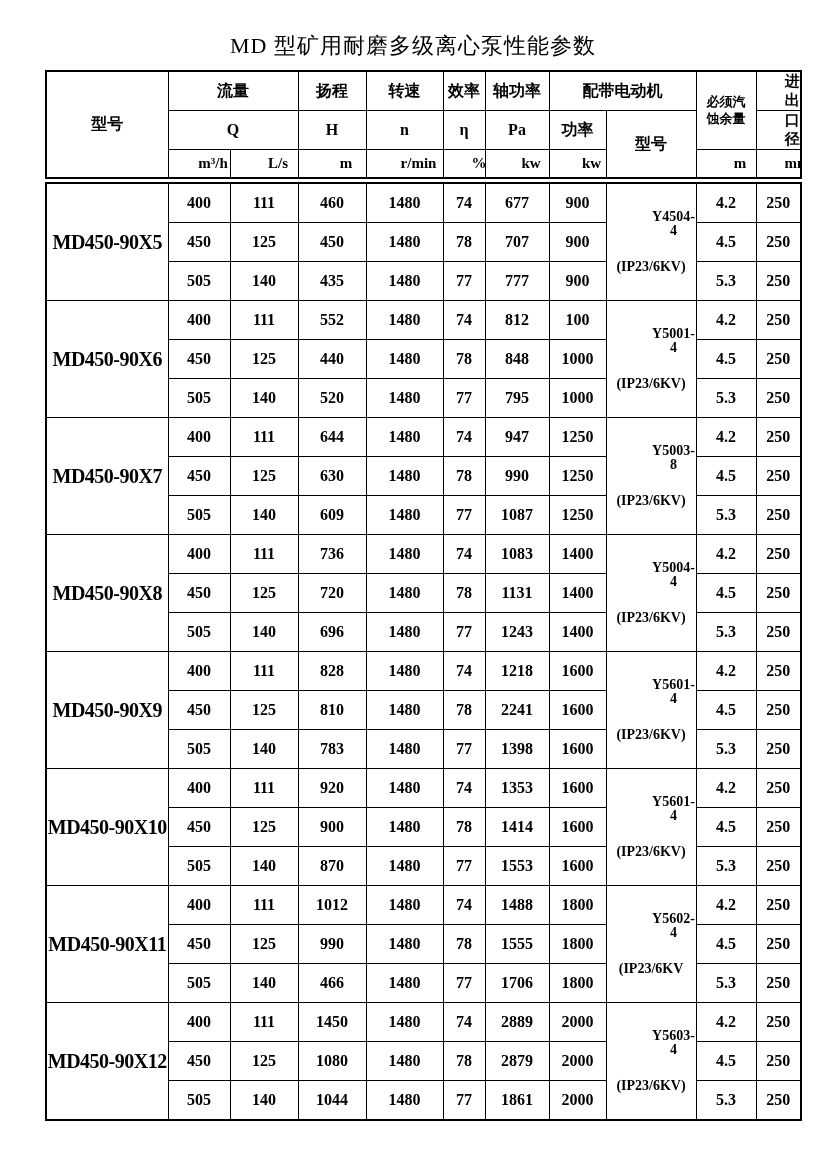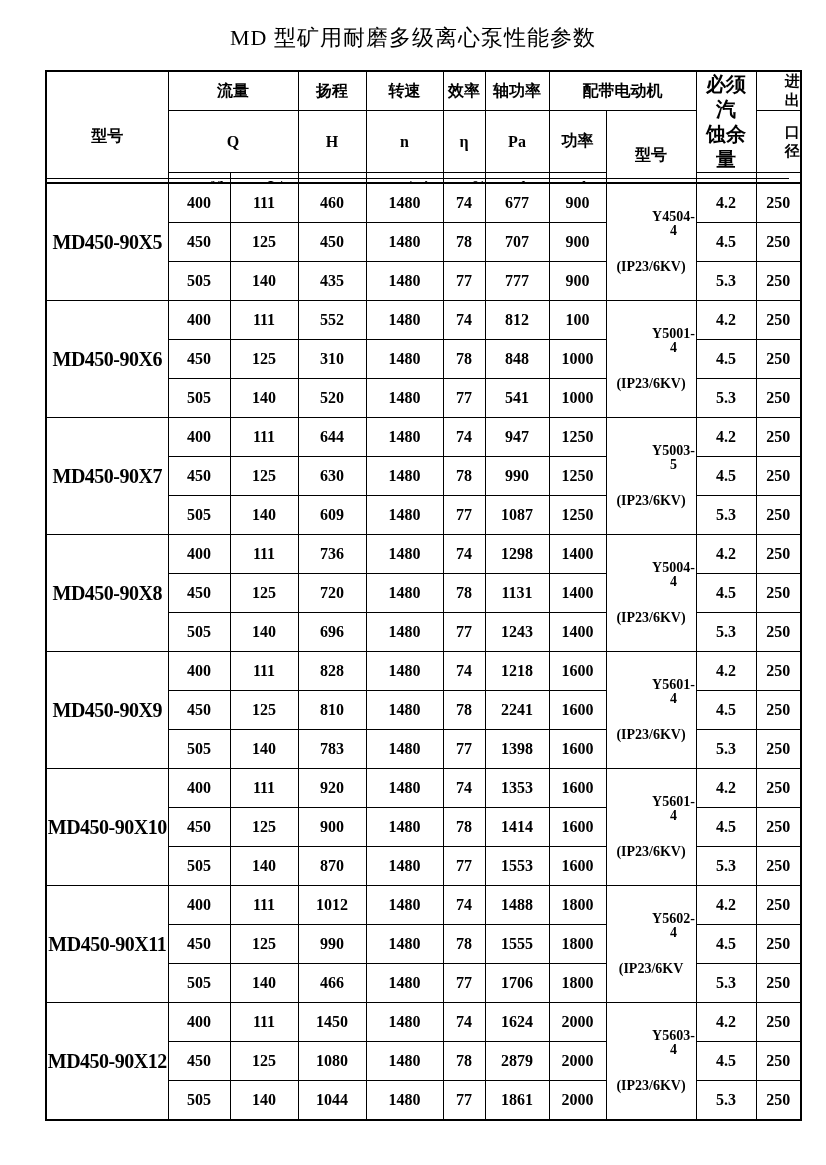--- a/index.html
+++ b/index.html
@@ -6,21 +6,21 @@
   .page {
     position:relative;
     width:826px; height:1165px;
     background:#ffffff;
     color:#000;
     font-family:"Liberation Serif","DejaVu Serif",serif;
     overflow:hidden;
   }
   .page-title {
     position:absolute;
-    top:23px; left:0; width:100%;
+    top:31px; left:0; width:100%;
     text-align:center;
     font-size:22px;
     letter-spacing:1px;
     font-weight:normal;
   }
   table.tbl {
     position:absolute;
     left:45px;
     width:755px;
     border-collapse:collapse;
@@ -37,21 +37,21 @@
   }
   table.header-tbl { top:70px; }
   table.header-tbl td {
     height:27px;
     font-size:16px;
     font-weight:bold;
     margin-top:16px;
   }
   table.header-tbl td.unit { font-size:15px;padding-left:28px; }
   table.header-tbl td.sym { font-size:16px; }
-  .two-line { line-height:1.25; font-size:20px; }
+  .two-line { line-height:1.25; font-size:13px; }
   table.body-tbl {
     top:182px;
     font-size:16px;
     font-weight:bold;
   }
   table.body-tbl td { height:38px; }
   td.model-cell {
     font-size:20px;
     letter-spacing:-0.5px;
     white-space:nowrap;
@@ -195,50 +195,50 @@
           <td rowspan="3" class="motor-cell">
             <div class="motor-l1">Y5001-4</div>
             <div class="motor-l2">(IP23/6KV)</div>
           </td>
           <td>4.2</td>
           <td>250</td>
         </tr>
         <tr>
           <td>450</td>
           <td>125</td>
-          <td>310</td>
+          <td>440</td>
           <td>1480</td>
           <td>78</td>
           <td>848</td>
           <td>1000</td>
           <td>4.5</td>
           <td>250</td>
         </tr>
         <tr>
           <td>505</td>
           <td>140</td>
           <td>520</td>
           <td>1480</td>
           <td>77</td>
-          <td>541</td>
+          <td>795</td>
           <td>1000</td>
           <td>5.3</td>
           <td>250</td>
         </tr>
         <tr>
           <td rowspan="3" class="model-cell">MD450-90X7</td>
           <td>400</td>
           <td>111</td>
           <td>644</td>
           <td>1480</td>
           <td>74</td>
           <td>947</td>
           <td>1250</td>
           <td rowspan="3" class="motor-cell">
-            <div class="motor-l1">Y5003-5</div>
+            <div class="motor-l1">Y5003-8</div>
             <div class="motor-l2">(IP23/6KV)</div>
           </td>
           <td>4.2</td>
           <td>250</td>
         </tr>
         <tr>
           <td>450</td>
           <td>125</td>
           <td>630</td>
           <td>1480</td>
@@ -259,21 +259,21 @@
           <td>5.3</td>
           <td>250</td>
         </tr>
         <tr>
           <td rowspan="3" class="model-cell">MD450-90X8</td>
           <td>400</td>
           <td>111</td>
           <td>736</td>
           <td>1480</td>
           <td>74</td>
-          <td>1298</td>
+          <td>1083</td>
           <td>1400</td>
           <td rowspan="3" class="motor-cell">
             <div class="motor-l1">Y5004-4</div>
             <div class="motor-l2">(IP23/6KV)</div>
           </td>
           <td>4.2</td>
           <td>250</td>
         </tr>
         <tr>
           <td>450</td>
@@ -411,21 +411,21 @@
           <td>5.3</td>
           <td>250</td>
         </tr>
         <tr>
           <td rowspan="3" class="model-cell">MD450-90X12</td>
           <td>400</td>
           <td>111</td>
           <td>1450</td>
           <td>1480</td>
           <td>74</td>
-          <td>1624</td>
+          <td>2889</td>
           <td>2000</td>
           <td rowspan="3" class="motor-cell">
             <div class="motor-l1">Y5603-4</div>
             <div class="motor-l2">(IP23/6KV)</div>
           </td>
           <td>4.2</td>
           <td>250</td>
         </tr>
         <tr>
           <td>450</td>

